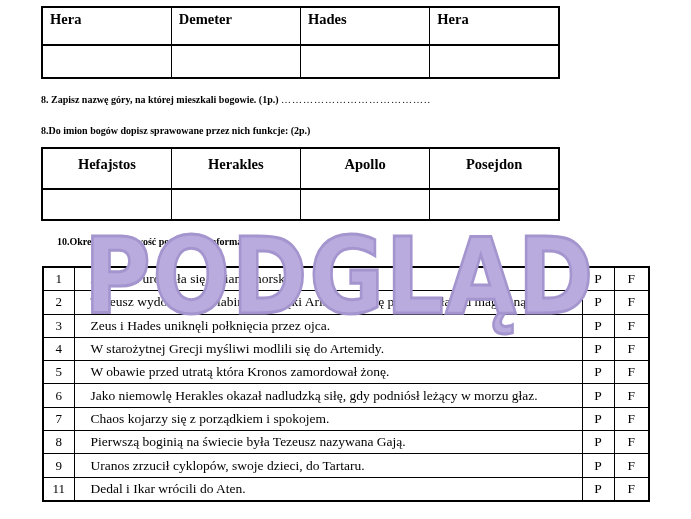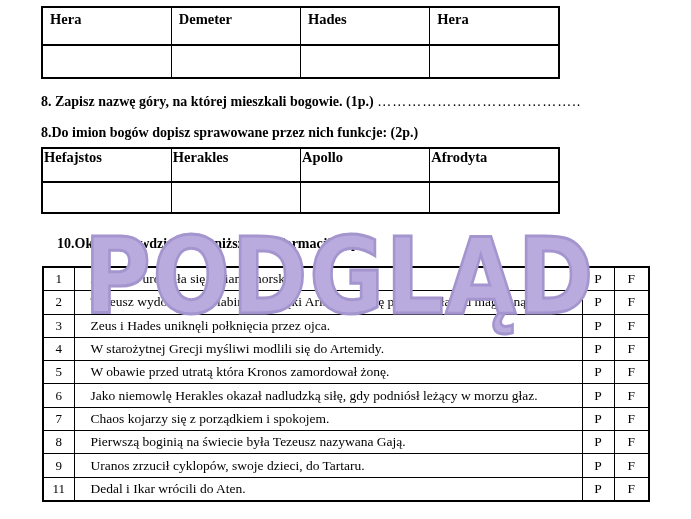--- a/index.html
+++ b/index.html
@@ -10,24 +10,24 @@
   .abs{position:absolute;}
   
   table{border-collapse:collapse;table-layout:fixed;}
   
   .blank-table{width:519px;border:2px solid #000;}
   .blank-table td{border:1px solid #000;vertical-align:top;overflow:hidden;}
   .blank-table tr.hdr td{border-bottom:2px solid #000;font-weight:bold;font-size:14.5px;}
   .gods td{padding:3px 6px 0 7px;}
   .gods tr.hdr td{height:33px;}
   .gods tr.empty td{height:28px;}
-  .funcs tr.hdr td{height:31px;padding-top:0;}
+  .funcs tr.hdr td{height:31px;text-align:center;padding-top:7px;}
   .funcs tr.empty td{height:27px;}
   
-  .q{font-weight:bold;font-size:14px;white-space:nowrap;}
+  .q{font-weight:bold;font-size:10px;white-space:nowrap;}
   .q .dots{font-weight:normal;letter-spacing:1px;}
   
   .tf{width:606px;border:2px solid #000;}
   .tf td{border:1px solid #000;font-size:13.5px;height:22.3px;padding:0;vertical-align:middle;overflow:hidden;white-space:nowrap;}
   .tf td.num{text-align:center;font-size:13px;}
   .tf td.stmt{padding-left:16px;}
   .tf td.pf{text-align:center;}
   
   .watermark{
     left:84px;top:224px;z-index:50;
@@ -80,21 +80,21 @@
       <col style="width:25%">
       <col style="width:25%">
       <col style="width:25%">
       <col style="width:25%">
     </colgroup>
   <tbody>
       <tr class="hdr">
     <td>Hefajstos</td>
     <td>Herakles</td>
     <td>Apollo</td>
-    <td>Afrodyta</td>
+    <td>Posejdon</td>
   </tr>
   <tr class="empty">
     <td></td>
     <td></td>
     <td></td>
     <td></td>
   </tr>
 </tbody>
   </table>
 

